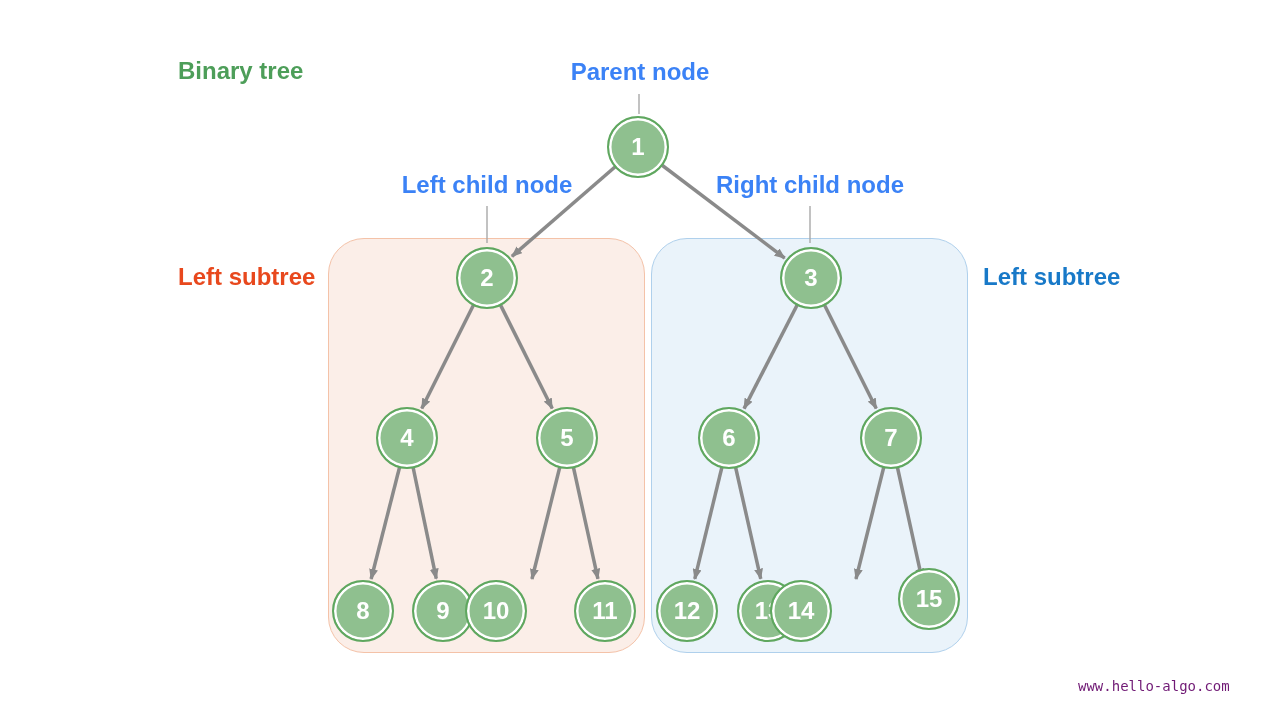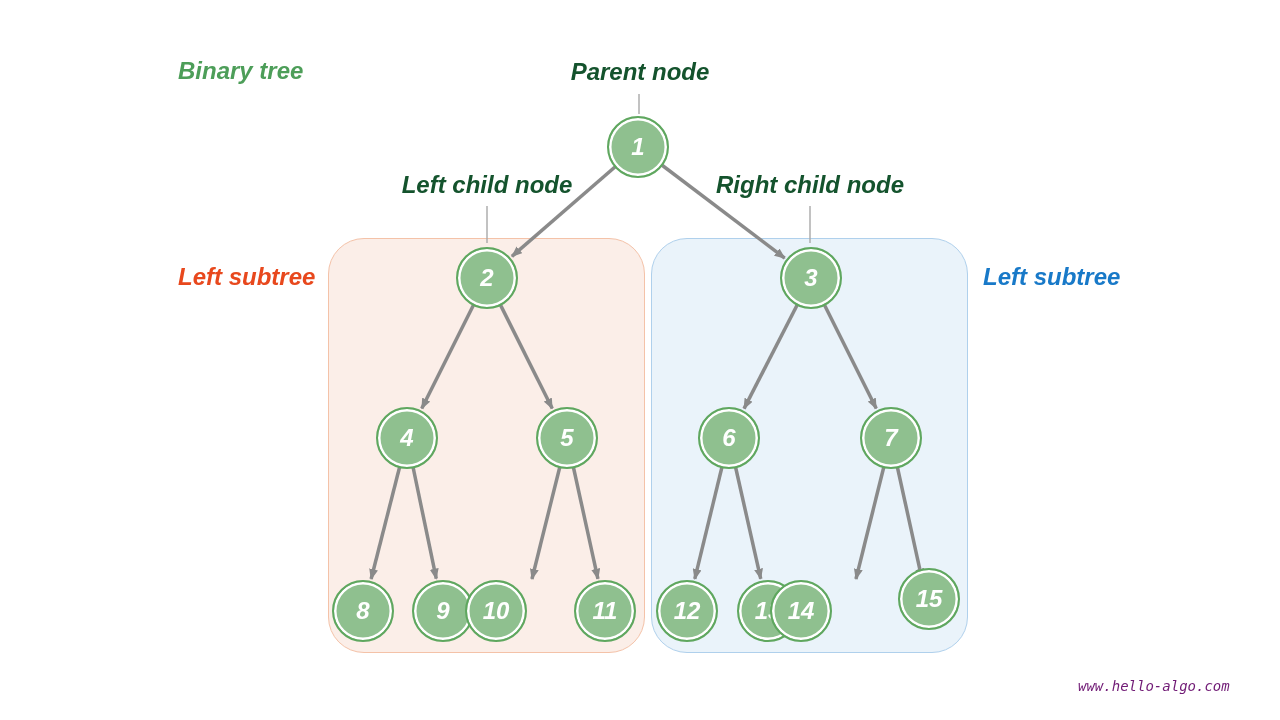--- a/index.html
+++ b/index.html
@@ -5,21 +5,20 @@
   * { margin: 0; padding: 0; box-sizing: border-box; }
   html, body { background: #ffffff; }
   body { font-family: "Liberation Sans", sans-serif; }
 
   .canvas {
     position: relative;
     width: 1280px;
     height: 720px;
     background: #ffffff;
     overflow: hidden;
-    font-style: italic;
   }
 
   
   .subtree-box {
     position: absolute;
     top: 238px;
     width: 317px;
     height: 415px;
     border-radius: 36px;
     border: 1.5px solid;
@@ -51,21 +50,21 @@
     justify-content: center;
     z-index: 3;
   }
 
   
   .label {
     position: absolute;
     font-weight: bold;
     font-size: 24px;
     line-height: 26px;
-    color: #14532d;
+    color: #3b82f6;
     white-space: nowrap;
     z-index: 3;
   }
   .centered { transform: translateX(-50%); }
 
   #title               { left: 178px; top: 58px;  color: var(--title-color); }
   #parent-label        { left: 640px; top: 59px; }
   #left-child-label    { left: 487px; top: 172px; }
   #right-child-label   { left: 810px; top: 172px; }
   #left-subtree-label  { left: 178px; top: 264px; color: var(--left-label-color); }

